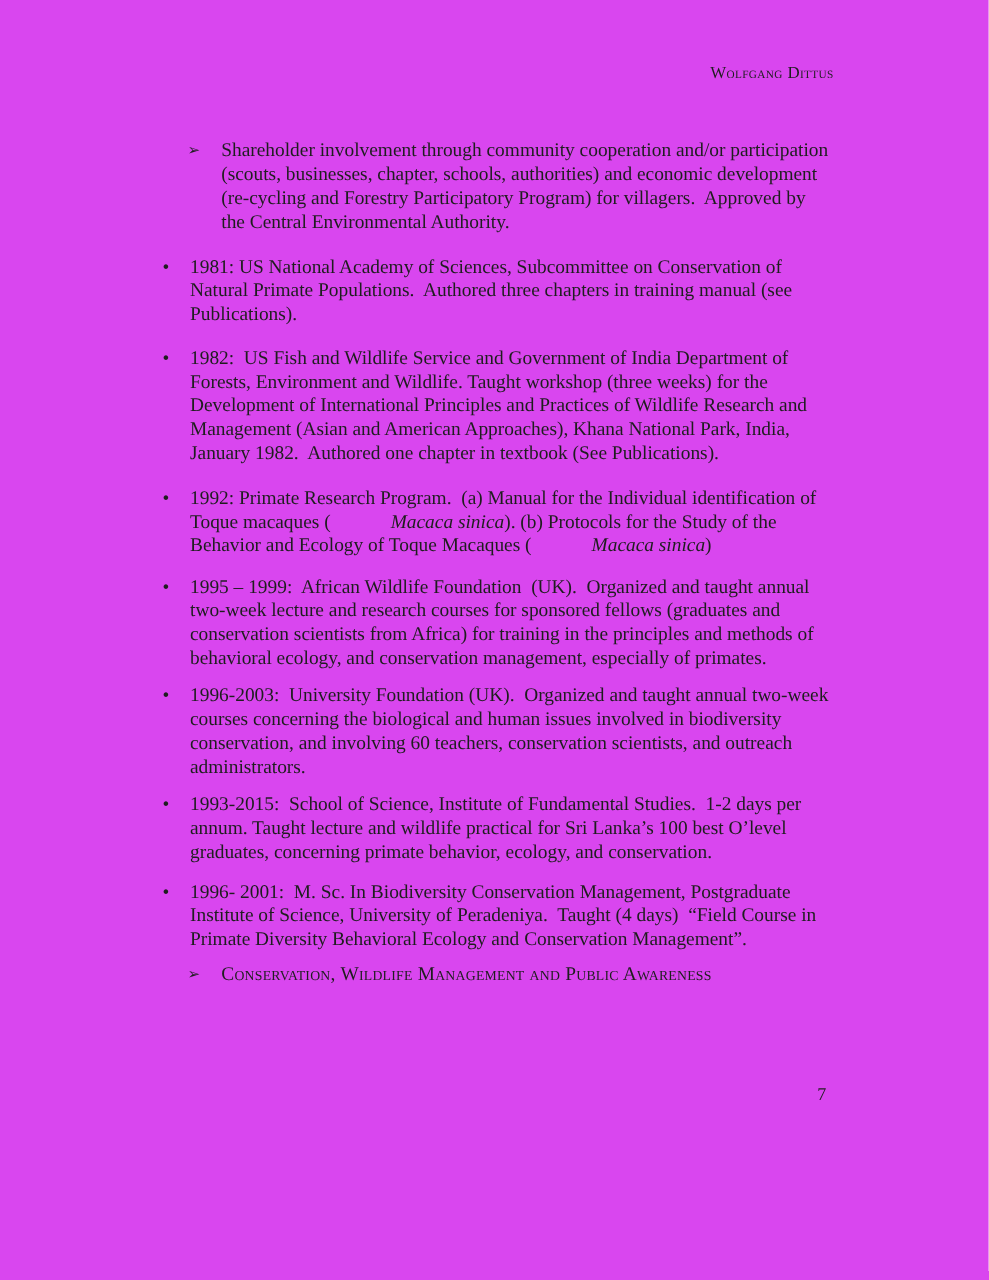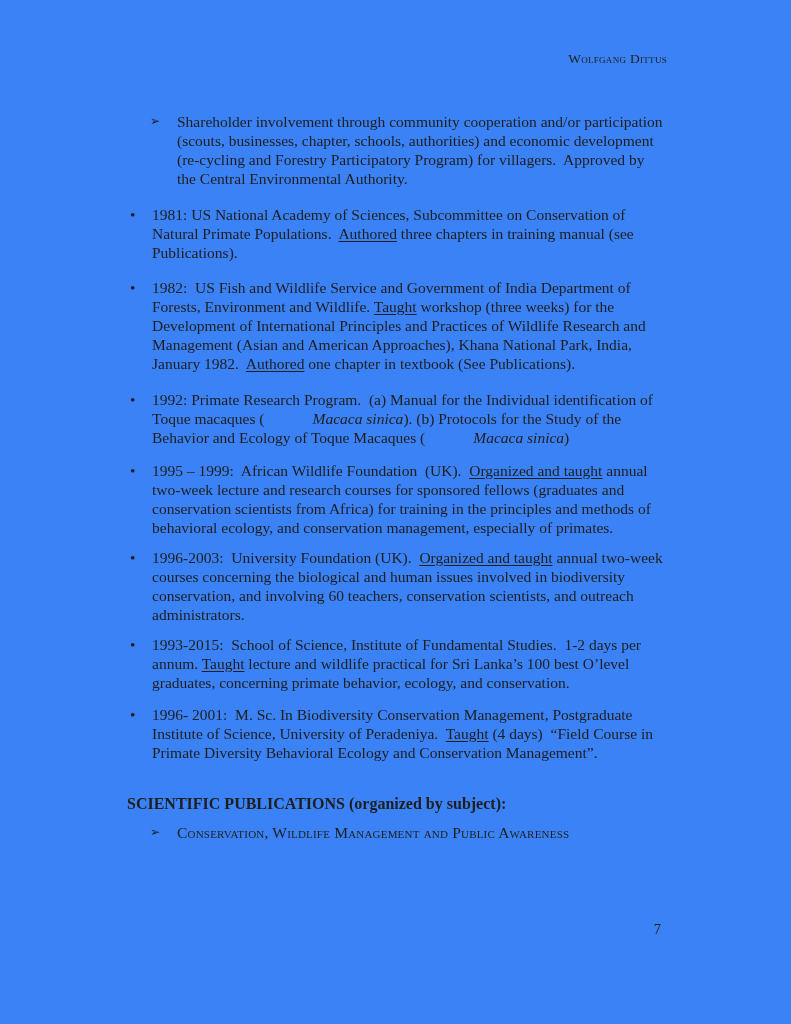--- a/index.html
+++ b/index.html
@@ -5,21 +5,21 @@
   html, body {
     margin: 0;
     padding: 0;
     background: #ffffff;
   }
   .page {
     position: relative;
     width: 791px;
     height: 1024px;
     box-sizing: border-box;
-    background: #3b82f6;
+    background: #d946ef;
     color: #1e1e1e;
     font-family: "Liberation Serif", serif;
     font-size: 15.5px;
     line-height: 19px;
     padding: 50px 124px 0 127px;
     overflow: hidden;
   }
   .header-line {
     text-align: right;
     line-height: 16px;
@@ -27,21 +27,21 @@
   .author-name {
     font-variant: small-caps;
     font-size: 13.5px;
     letter-spacing: 0.3px;
   }
   .rich {
     white-space: pre-wrap;
   }
   .b { font-weight: normal; }
   .i { font-style: italic; margin-left: 48px; }
-  .u { text-decoration: underline; text-underline-offset: 2px; text-align: center; }
+  .u { text-underline-offset: 2px; text-align: center; }
   .list-item {
     display: flex;
     align-items: flex-start;
   }
   .arrow-item {
     margin-left: 23px;
   }
   .arrow-item .marker {
     flex: 0 0 27px;
     font-family: "DejaVu Sans", sans-serif;
@@ -139,21 +139,20 @@
   <div class="list-item dot-item mt-i6">
     <span class="marker">•</span>
     <div class="item-text rich"><span>1993-2015:  </span><span class="b">School of Science, Institute of Fundamental Studies</span><span>.  1-2 days per annum. </span><span class="u">Taught</span><span> lecture and wildlife practical for Sri Lanka’s 100 best O’level graduates, concerning primate behavior, ecology, and conservation.</span></div>
   </div>
 
   <div class="list-item dot-item mt-i7">
     <span class="marker">•</span>
     <div class="item-text rich"><span>1996- 2001:  </span><span class="b">M. Sc. In Biodiversity Conservation Management</span><span>, Postgraduate Institute of Science, University of Peradeniya.  </span><span class="u">Taught</span><span> (4 days)  “Field Course in Primate Diversity Behavioral Ecology and Conservation Management”.</span></div>
   </div>
 
-  <h2 class="pub-heading rich">SCIENTIFIC PUBLICATIONS (organized by subject):</h2>
 
   <div class="list-item arrow-item conservation-item">
     <span class="marker">➢</span>
     <div class="item-text rich"><span class="b">Conservation, Wildlife Management and Public Awareness</span></div>
   </div>
 
   <div class="page-number">7</div>
 
 </div>
 

